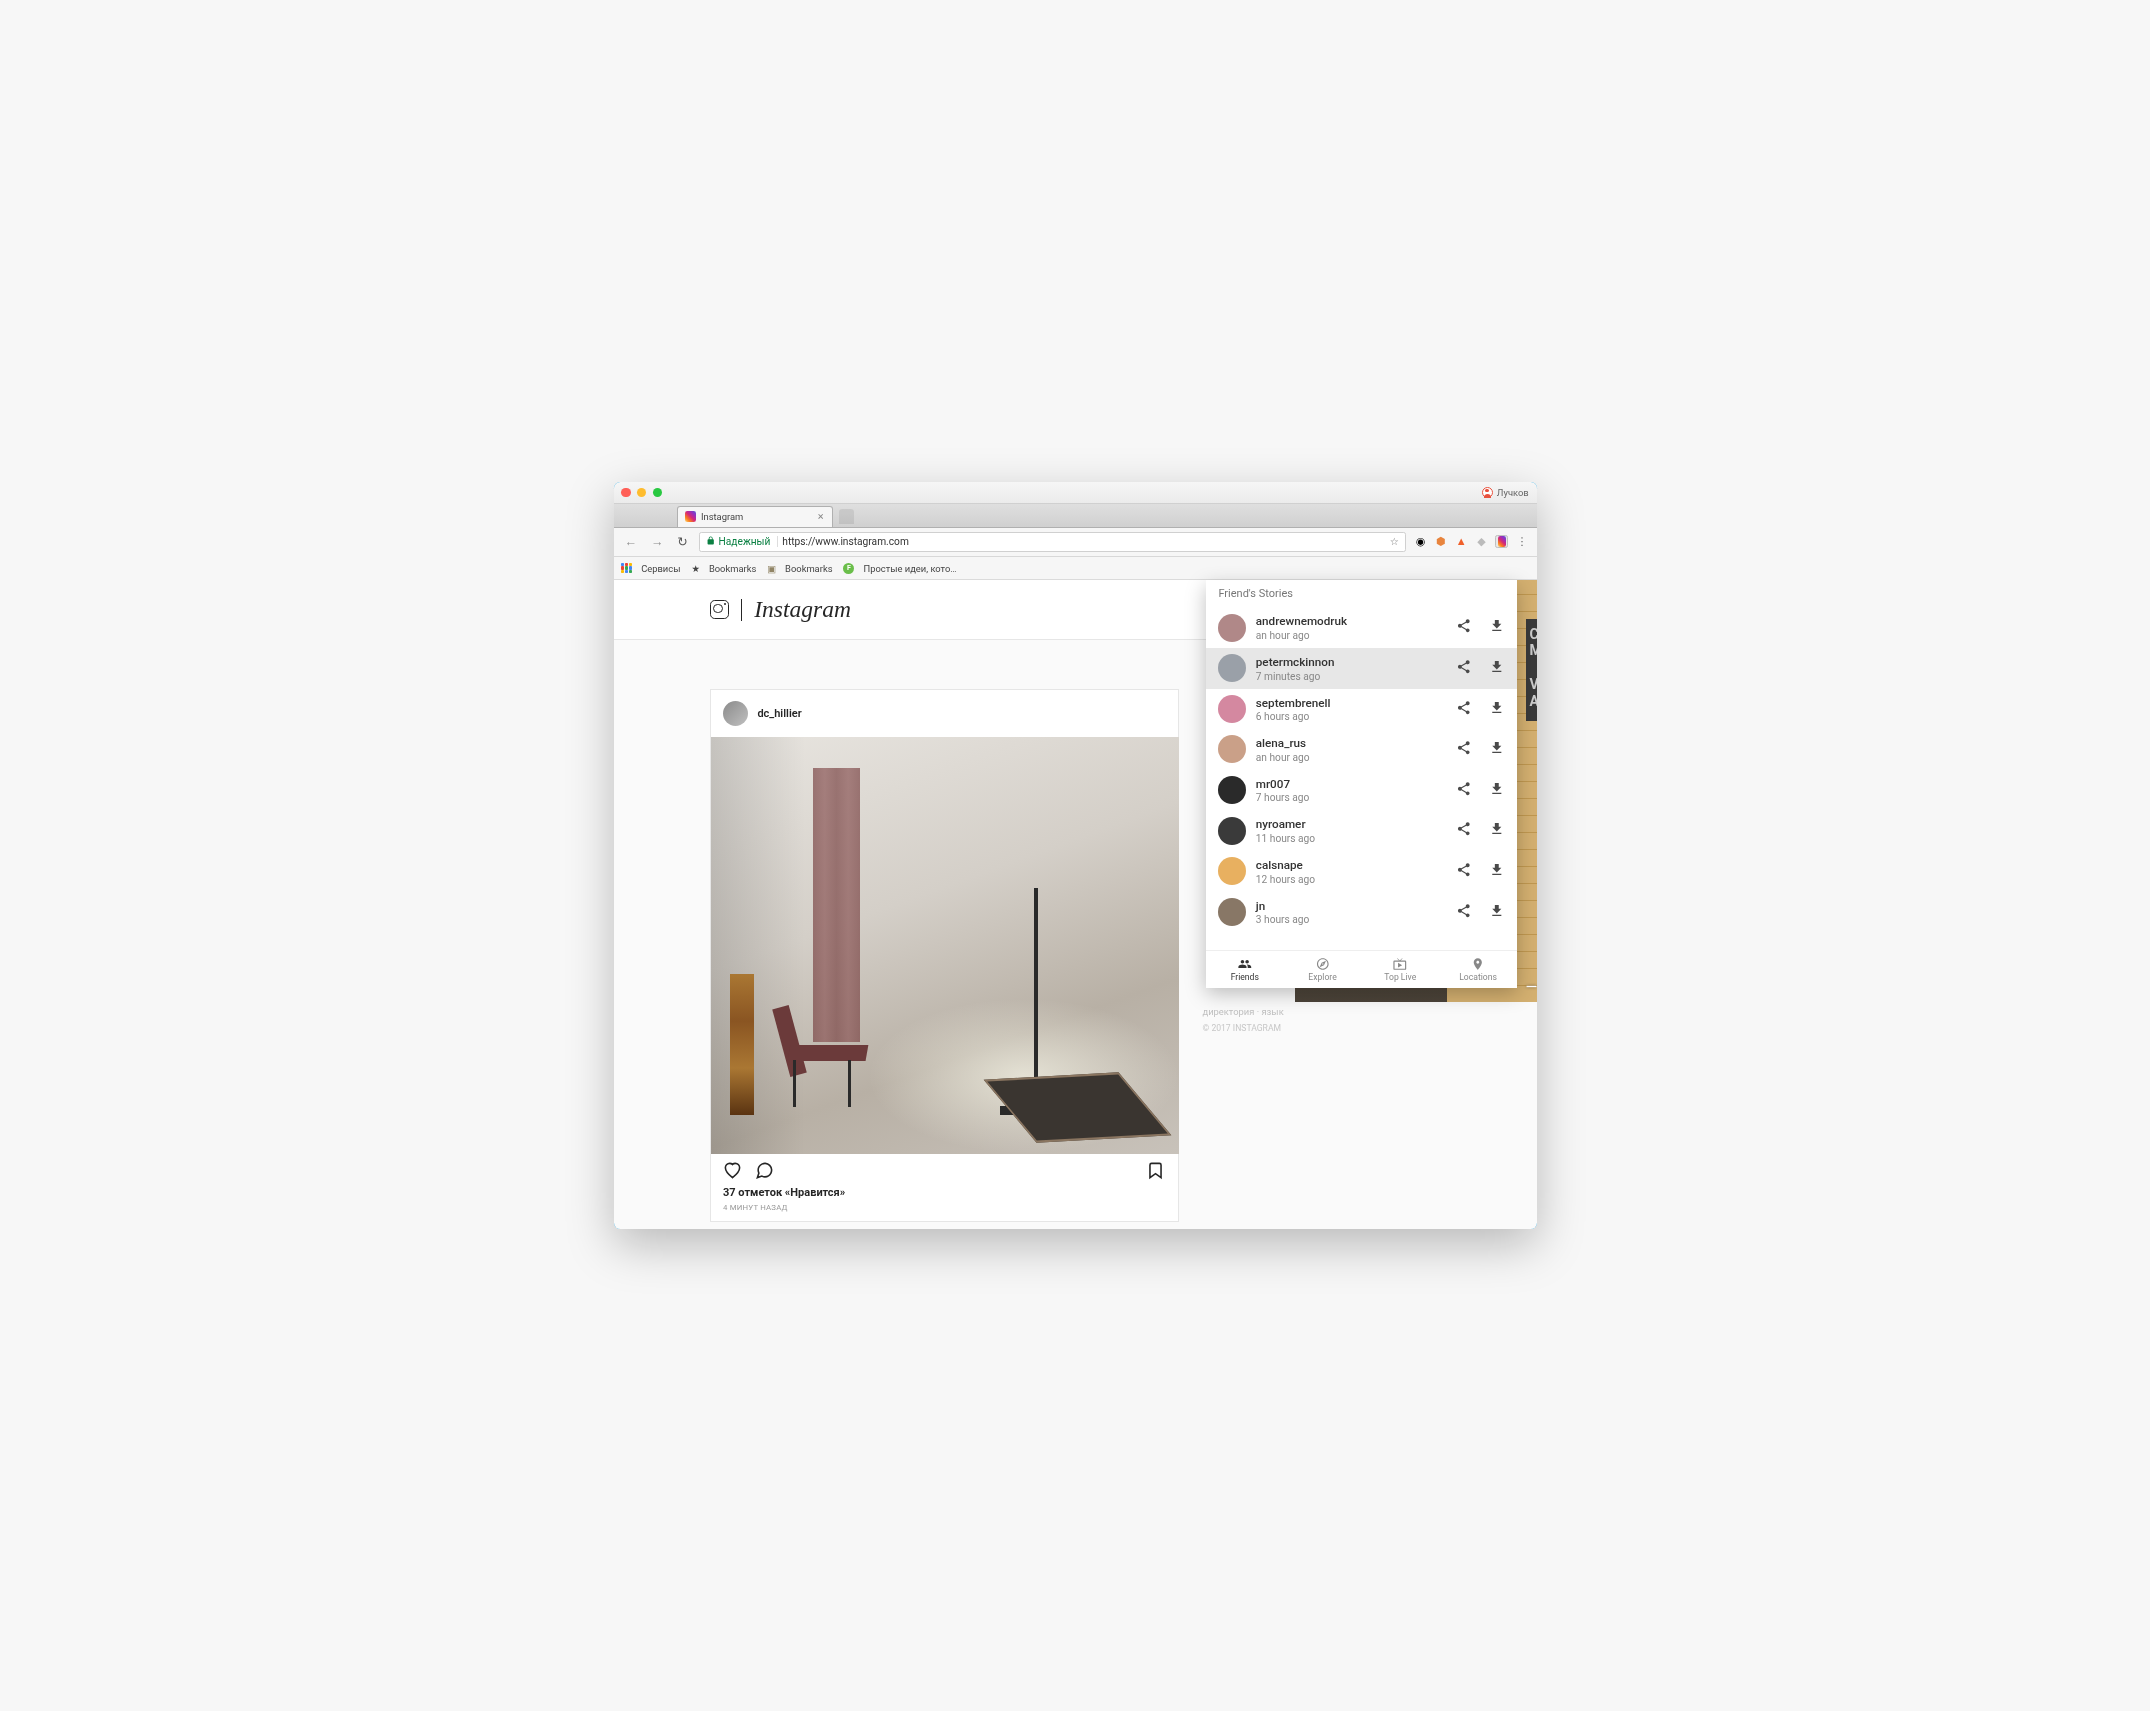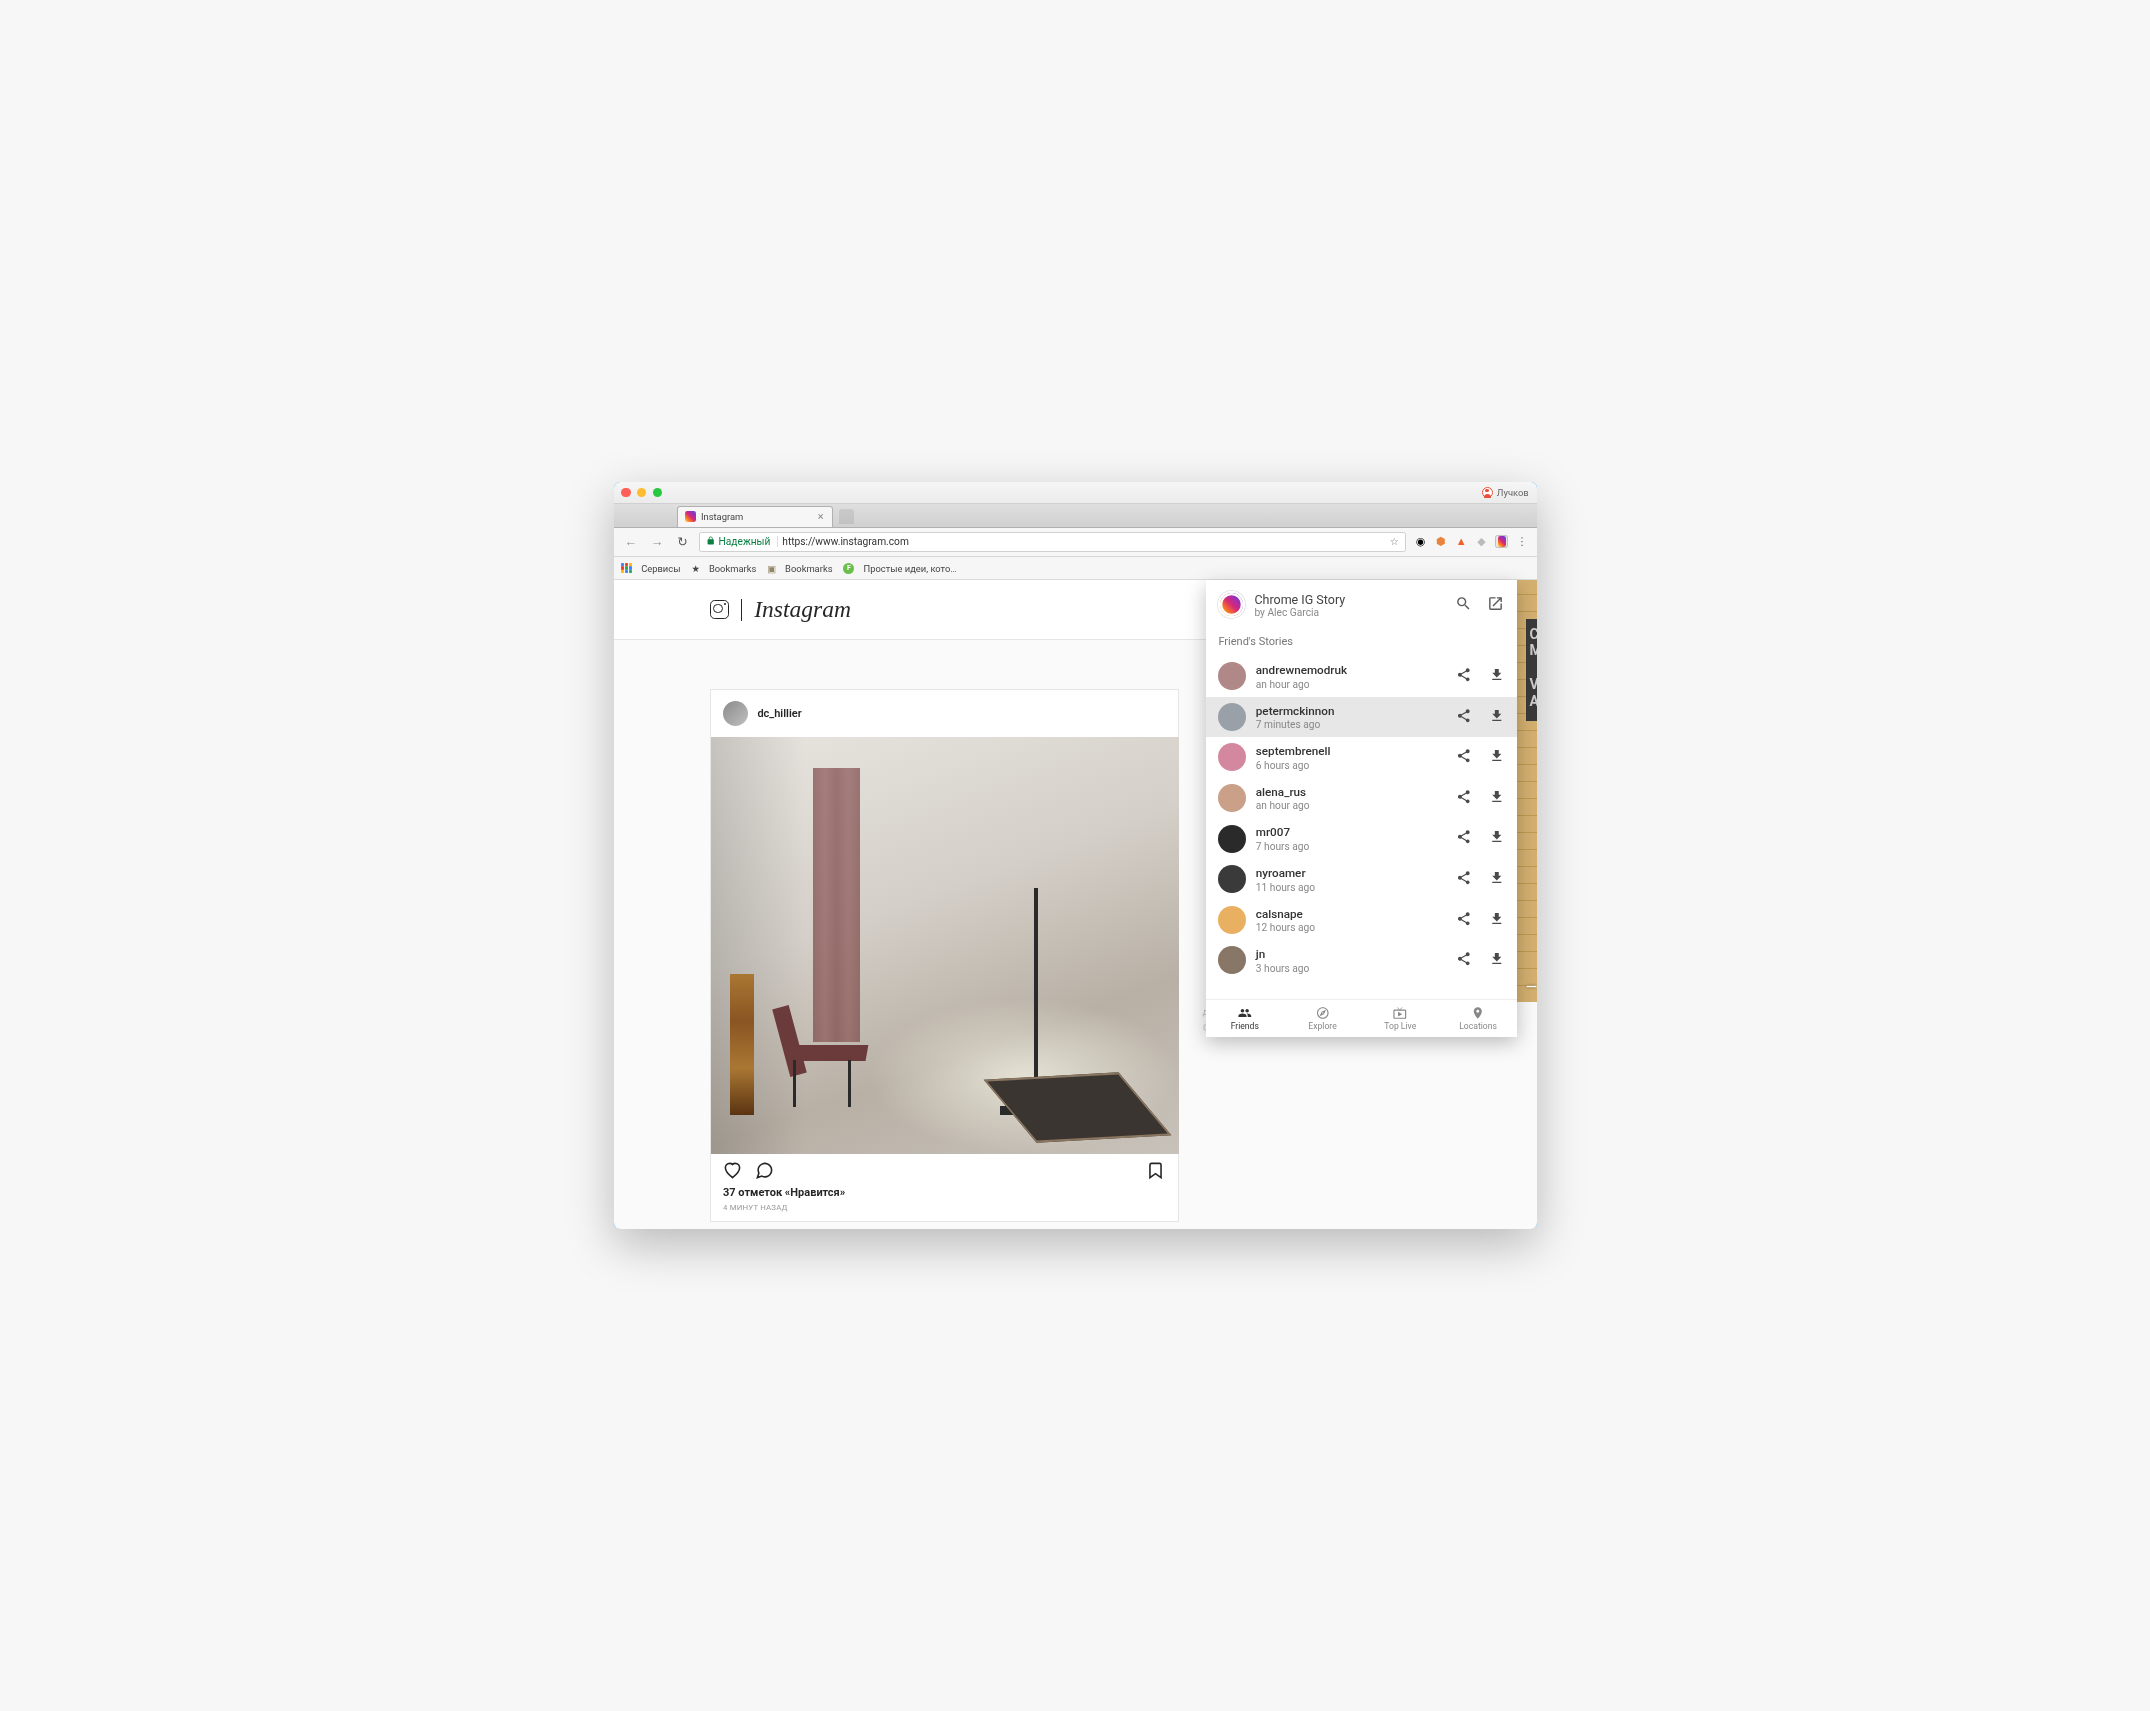--- a/index.html
+++ b/index.html
@@ -261,35 +261,20 @@
         <div class="story-av-sm"></div>
         <span class="story-user">petermckinnon</span>
       </div>
       <div class="story-dl"><svg viewBox="0 0 24 24">
             <path d="M12 3v12m0 0l-4-4m4 4l4-4M4 19h16"></path>
             <path d="M5 20h14v-2H5z"></path>
           </svg></div>
     </div>
 
     <div class="popup">
-      <div class="popup-header">
-        <div class="popup-ic"></div>
-        <div>
-          <div class="popup-title">Chrome IG Story</div>
-          <div class="popup-sub">by Alec Garcia</div>
-        </div>
-        <div class="popup-acts">
-          <span><svg viewBox="0 0 24 24">
-                <path d="M15.5 14h-.79l-.28-.27A6.471 6.471 0 0 0 16 9.5 6.5 6.5 0 1 0 9.5 16c1.61 0 3.09-.59 4.23-1.57l.27.28v.79l5 4.99L20.49 19l-4.99-5zm-6 0C7.01 14 5 11.99 5 9.5S7.01 5 9.5 5 14 7.01 14 9.5 11.99 14 9.5 14z"></path>
-              </svg></span>
-          <span><svg viewBox="0 0 24 24">
-                <path d="M19 19H5V5h7V3H5a2 2 0 0 0-2 2v14a2 2 0 0 0 2 2h14c1.1 0 2-.9 2-2v-7h-2v7zM14 3v2h3.59l-9.83 9.83 1.41 1.41L19 6.41V10h2V3h-7z"></path>
-              </svg></span>
-        </div>
-      </div>
       <div class="section-hdr">Friend's Stories</div>
       <div class="story-list" id="story-list">
           <div class="story-item">
             <div class="story-av" style="background:#b08888"></div>
   <div>
               <div class="story-name">andrewnemodruk</div>
   <div class="story-time">an hour ago</div>
             </div>
   <div class="story-acts">
               <span><svg viewBox="0 0 24 24">

